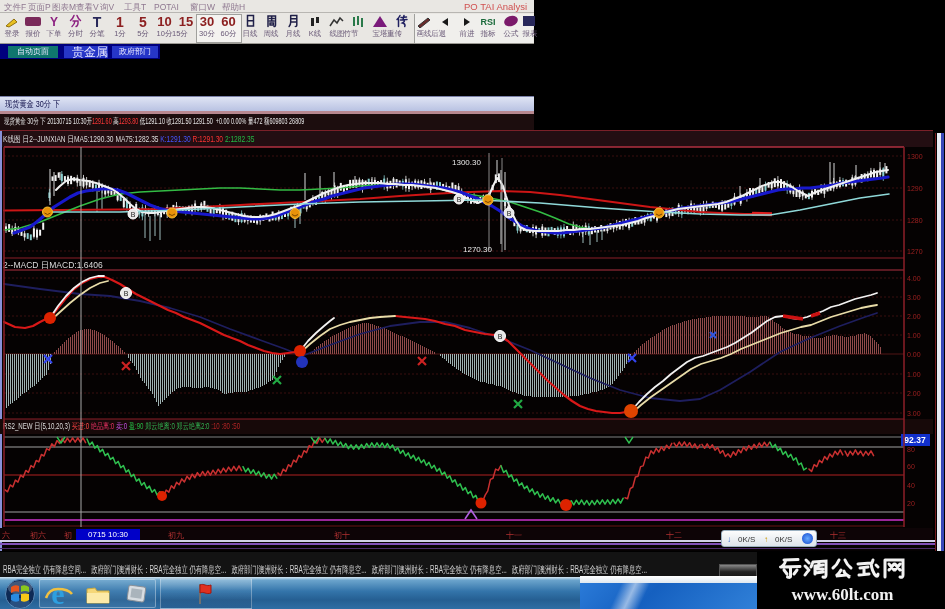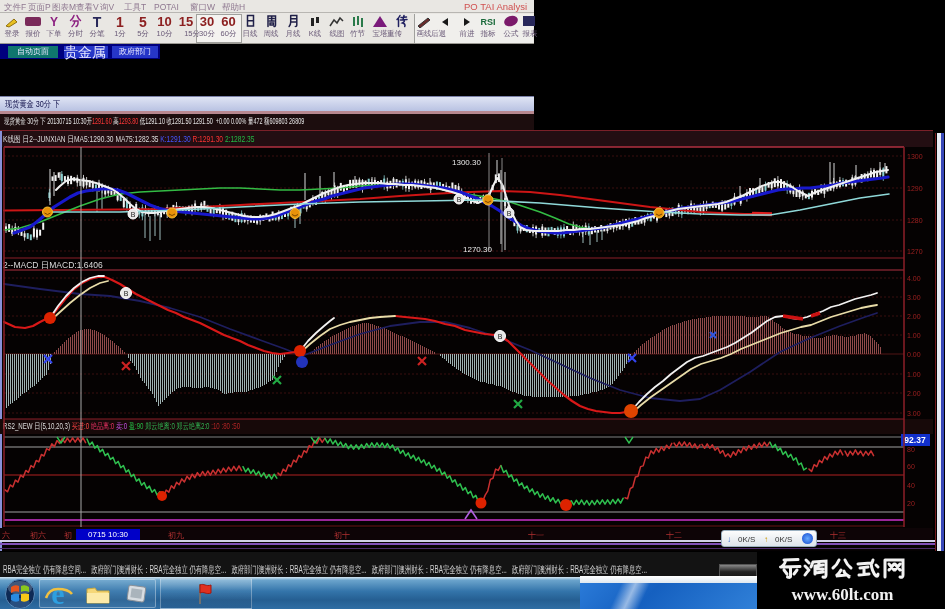--- a/index.html
+++ b/index.html
@@ -36,21 +36,21 @@
     <path d="M4.5,1.5 Q3.5,4.5 1,6.5 M7.5,1.5 Q8.5,4.5 11,6.5 M3.5,7 L8.5,7 Q9,11.5 6.5,12.5 M5.5,7 Q5,10.5 2.5,12.5" stroke="#8c2080" stroke-width="1.5" fill="none" stroke-linecap="round"></path>
   </svg>
 <div class="abs" style="left:83px;top:29px;width:28px;text-align:center;font-size:7.5px;color:#6a5a78">分笔</div>
 <div class="abs" style="left:83px;top:14px;width:28px;text-align:center;font-size:14px;font-weight:bold;color:#28285a">T</div>
 <div class="abs" style="left:106px;top:29px;width:28px;text-align:center;font-size:7.5px;color:#6a5a78">1分</div>
 <div class="abs" style="left:106px;top:14px;width:28px;text-align:center;font-size:14px;font-weight:bold;color:#8c2020">1</div>
 <div class="abs" style="left:129px;top:29px;width:28px;text-align:center;font-size:7.5px;color:#6a5a78">5分</div>
 <div class="abs" style="left:129px;top:14px;width:28px;text-align:center;font-size:14px;font-weight:bold;color:#8c2020">5</div>
 <div class="abs" style="left:150.5px;top:29px;width:28px;text-align:center;font-size:7.5px;color:#6a5a78">10分</div>
 <div class="abs" style="left:150.5px;top:14px;width:28px;text-align:center;font-size:13px;font-weight:bold;color:#8c2020">10</div>
-<div class="abs" style="left:172px;top:29px;width:28px;text-align:right;font-size:7.5px;color:#6a5a78">15分</div>
+<div class="abs" style="left:172px;top:29px;width:28px;text-align:left;font-size:7.5px;color:#6a5a78">15分</div>
 <div class="abs" style="left:172px;top:14px;width:28px;text-align:center;font-size:13px;font-weight:bold;color:#8c2020">15</div>
 <div class="abs" style="left:193px;top:29px;width:28px;text-align:center;font-size:7.5px;color:#6a5a78">30分</div>
 <div class="abs" style="left:193px;top:14px;width:28px;text-align:center;font-size:13px;font-weight:bold;color:#8c2020">30</div>
 <div class="abs" style="left:214.5px;top:29px;width:28px;text-align:center;font-size:7.5px;color:#6a5a78">60分</div>
 <div class="abs" style="left:214.5px;top:14px;width:28px;text-align:center;font-size:13px;font-weight:bold;color:#8c2020">60</div>
 <div class="abs" style="left:236px;top:29px;width:28px;text-align:center;font-size:7.5px;color:#6a5a78">日线</div>
 <svg class="abs" style="left:243.5px;top:14px" width="13" height="14" viewBox="0 0 12 14">
     <path d="M3,1.5 L9,1.5 L9,12 L3,12 Z M3,6.8 L9,6.8" stroke="#202048" stroke-width="1.5" fill="none" stroke-linecap="round"></path>
   </svg>
 <div class="abs" style="left:257px;top:29px;width:28px;text-align:center;font-size:7.5px;color:#6a5a78">周线</div>
@@ -63,21 +63,21 @@
   </svg>
 <div class="abs" style="left:301px;top:29px;width:28px;text-align:center;font-size:7.5px;color:#6a5a78">K线</div>
 <svg class="abs" style="left:308px;top:16px" width="14" height="12">
     <rect x="3" y="2" width="3" height="8" fill="#222"></rect>
     <rect x="8" y="1" width="3" height="6" fill="#222"></rect>
   </svg>
 <div class="abs" style="left:323px;top:29px;width:28px;text-align:center;font-size:7.5px;color:#6a5a78">线图</div>
 <svg class="abs" style="left:329px;top:16px" width="16" height="12">
     <path d="M1,10 L5,4 L8,7 L11,2 L14,5" stroke="#333" fill="none" stroke-width="1.5"></path>
   </svg>
-<div class="abs" style="left:343.5px;top:29px;width:28px;text-align:center;font-size:7.5px;color:#6a5a78">竹节</div>
+<div class="abs" style="left:343.5px;top:29px;width:28px;font-size:7.5px;color:#6a5a78">竹节</div>
 <svg class="abs" style="left:350.5px;top:15px" width="14" height="13">
     <path d="M3,2 L3,11 M7,1 L7,10 M11,3 L11,12" stroke="#2a7a4a" stroke-width="2"></path>
   </svg>
 <div class="abs" style="left:366px;top:29px;width:28px;text-align:center;font-size:7.5px;color:#6a5a78">宝塔</div>
 <div class="abs" style="left:373px;top:16px;width:0;height:0;border-left:7px solid transparent;border-right:7px solid transparent;border-bottom:11px solid #7a1a7a"></div>
 <div class="abs" style="left:387px;top:29px;width:28px;text-align:left;font-size:7.5px;color:#6a5a78">重传</div>
 <svg class="abs" style="left:394.5px;top:14px" width="13" height="14" viewBox="0 0 12 14">
     <path d="M3,5 L3,12.5 M4.5,1.5 Q3.5,3.5 1.5,5.5 M5.5,3.5 L11,3 M5,6 L11.5,5.5 M8.5,1.5 L7.5,5.5 Q10.5,7 7,9 Q9.5,9.5 9.5,11.5 M9.5,11.5 L9.2,12.5" stroke="#202060" stroke-width="1.5" fill="none" stroke-linecap="round"></path>
   </svg>
 <div class="abs" style="left:410px;top:29px;width:28px;text-align:center;font-size:7.5px;color:#6a5a78">画线</div>
@@ -94,21 +94,21 @@
   </svg>
 <div class="abs" style="left:474px;top:29px;width:28px;text-align:center;font-size:7.5px;color:#6a5a78">指标</div>
 <div class="abs" style="left:474px;top:17px;width:28px;text-align:center;font-size:9px;font-weight:bold;color:#1a6a3a">RSI</div>
 <div class="abs" style="left:497px;top:29px;width:28px;text-align:center;font-size:7.5px;color:#6a5a78">公式</div>
 <div class="abs" style="left:504px;top:16px;width:14px;height:10px;background:#7a1a6a;border-radius:50%;transform:rotate(-20deg)"></div>
 <div class="abs" style="left:516px;top:29px;width:28px;text-align:center;font-size:7.5px;color:#6a5a78">报表</div>
 <div class="abs" style="left:523px;top:16px;width:12px;height:10px;background:#28285a"></div>
 
 <div class="abs" style="left:0;top:44px;width:160px;height:15px;background:#00007e"></div>
 <div class="abs" style="left:8px;top:46px;width:50px;height:12px;background:#0f766e;color:#e8e8ff;font-size:8px;text-align:center;line-height:12px">自动页面</div>
-<div class="abs" style="left:64px;top:46px;width:44px;height:12px;background:#2636c8;color:#e8e8ff;font-size:14px;text-align:left;line-height:12px">贵金属</div>
+<div class="abs" style="left:64px;top:46px;width:44px;height:12px;background:#2636c8;color:#e8e8ff;font-size:12px;text-align:right;line-height:12px">贵金属</div>
 <div class="abs" style="left:112px;top:46px;width:46px;height:12px;background:#2636c8;color:#e8e8ff;font-size:8px;text-align:center;line-height:12px">政府部门</div>
 
 <div class="abs" style="left:0;top:96px;width:534px;height:15px;background:linear-gradient(180deg,#dfe4f4,#b9c2e2);border-top:1px solid #7a80a8"></div>
 <div class="abs" style="left:5px;top:98px;font-size:9px;color:#10104a;transform:scaleX(0.8);transform-origin:0 0;white-space:nowrap">现货黄金 30分 下</div>
 <div class="abs" style="left:0;top:111px;width:534px;height:3px;background:#b88890"></div>
 
 <div class="abs" style="left:0;top:114px;width:534px;height:16px;background:#1c0d0e"></div>
 <div class="abs" style="left:4px;top:116px;width:840px;font-size:8.5px;color:#e4e4e4;white-space:nowrap;transform:scaleX(0.64);transform-origin:0 0">现货黄金 30分 下 20130715 10:30开<span style="color:#ff3838">1291.60</span> 高<span style="color:#ff3838">1293.80</span> 低1291.10 收1291.50 1291.50&nbsp; +0.00 0.00% 量472 额609803 26809</div>
 
 <div class="abs" style="left:0;top:130px;width:933px;height:17px;background:#230e12;border-top:1px solid #7a2028"></div>
@@ -126,21 +126,21 @@
 <div class="abs" style="left:0;top:419px;width:933px;height:15px;background:#170909"></div>
 <div class="abs" style="left:3px;top:421px;font-size:8.5px;white-space:nowrap;color:#dddddd;transform:scaleX(0.72);transform-origin:0 0">RS2_NEW 日(5,10,20,3) <span style="color:#ff4444">买进:0</span> <span style="color:#e03060">绝品离:0</span> <span style="color:#c050e0">卖:0</span> <span style="color:#22bb44">盈:90</span> <span style="color:#30b050">郑云绝离:0</span> <span style="color:#30b050">郑云绝离2:0</span> <span style="color:#b02424">:10 :80 :50</span></div>
 
 <div class="abs" style="left:0;top:528px;width:933px;height:14px;background:#0d0406;font-size:8px;color:#b03030">
 <span style="position:absolute;left:2px;top:2px">六</span>
     <span style="position:absolute;left:30px;top:2px">初六</span>
 <span style="position:absolute;left:64px;top:2px">初</span>
 <span style="position:absolute;left:76px;top:1px;background:#0000c8;color:#fff;padding:0 12px;height:12px;line-height:12px">0715 10:30</span>
 <span style="position:absolute;left:168px;top:2px">初九</span>
     <span style="position:absolute;left:334px;top:2px">初十</span>
-<span style="position:absolute;left:528px;top:2px">十一</span>
+<span style="position:absolute;left:506px;top:2px">十一</span>
     <span style="position:absolute;left:666px;top:2px">十二</span>
 <span style="position:absolute;left:830px;top:2px">十三</span>
   </div>
 
 <div class="abs" style="left:0;top:540px;width:935px;height:2px;background:#d0d0e8"></div>
 <div class="abs" style="left:0;top:543px;width:935px;height:2px;background:#8050b8"></div>
 <div class="abs" style="left:0;top:548px;width:935px;height:1px;background:#4a2a6a"></div>
 
 <div class="abs" style="left:721px;top:530px;width:96px;height:17px;background:linear-gradient(180deg,#fdfdfd,#dde4ea);border:1px solid #9ab0c0;border-radius:3px;font-size:8px;color:#333">
 <span style="position:absolute;left:5px;top:4px;color:#3366cc">↓</span>

